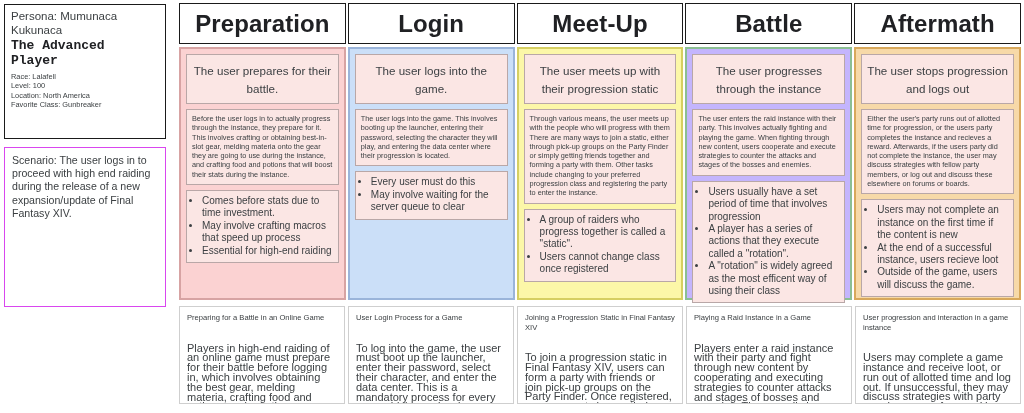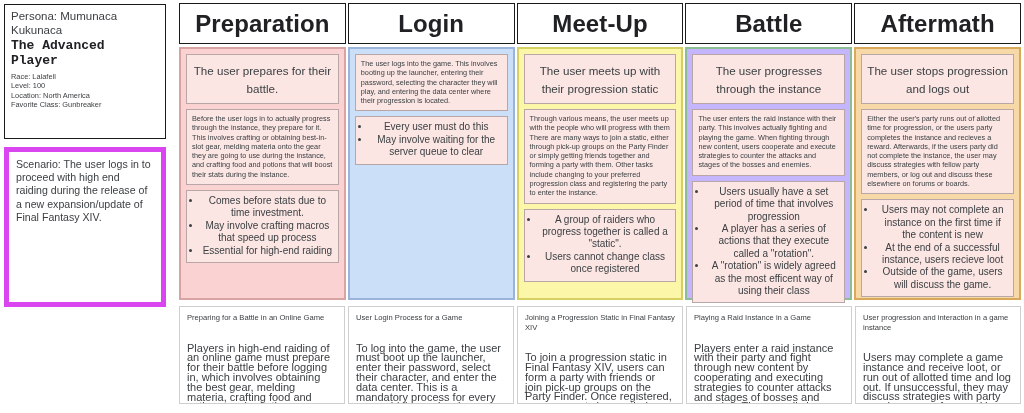--- a/index.html
+++ b/index.html
@@ -49,21 +49,21 @@
   }
   .persona-attrs{
     margin-top:4px;
   }
   .persona-attr{
     font-size:7.4px;
     line-height:9.4px;
     color:#3c4043;
   }
   .scenario-box{
-    border:5px solid #d946ef;
+    border:1px solid #d946ef;
     background:#ffffff;
     box-sizing:border-box;
     padding:6px 7px;
     height:160px;
   }
   .scenario-text{
     font-size:10.6px;
     line-height:13.2px;
     color:#3c4043;
   }
@@ -132,21 +132,20 @@
     padding:4px 5px 5px 5px;
   }
   .card.detail span{
     display:block;
     font-size:7.3px;
     line-height:9.3px;
     color:#3c4043;
   }
   .card.bullets{
     padding:4px 5px 5px 3px;
-    text-align:center;
   }
   .card.bullets ul{
     margin:0;
     padding:0 0 0 12px;
     list-style:disc;
   }
   .card.bullets li{
     font-size:10px;
     line-height:12.4px;
     color:#3c4043;
@@ -237,20 +236,23 @@
             </ul>
           </div>
         </div>
       </div>
 
       <div class="col theme-blue">
         <div class="col-head">
           <span>Login</span>
         </div>
         <div class="col-body">
+          <div class="card summary">
+            <span>The user logs into the game.</span>
+          </div>
           <div class="card detail">
             <span>The user logs into the game. This involves booting up the launcher, entering their password, selecting the character they will play, and entering the data center where their progression is located.</span>
           </div>
           <div class="card bullets">
             <ul>
               <li>Every user must do this</li>
               <li>May involve waiting for the server queue to clear</li>
             </ul>
           </div>
         </div>

